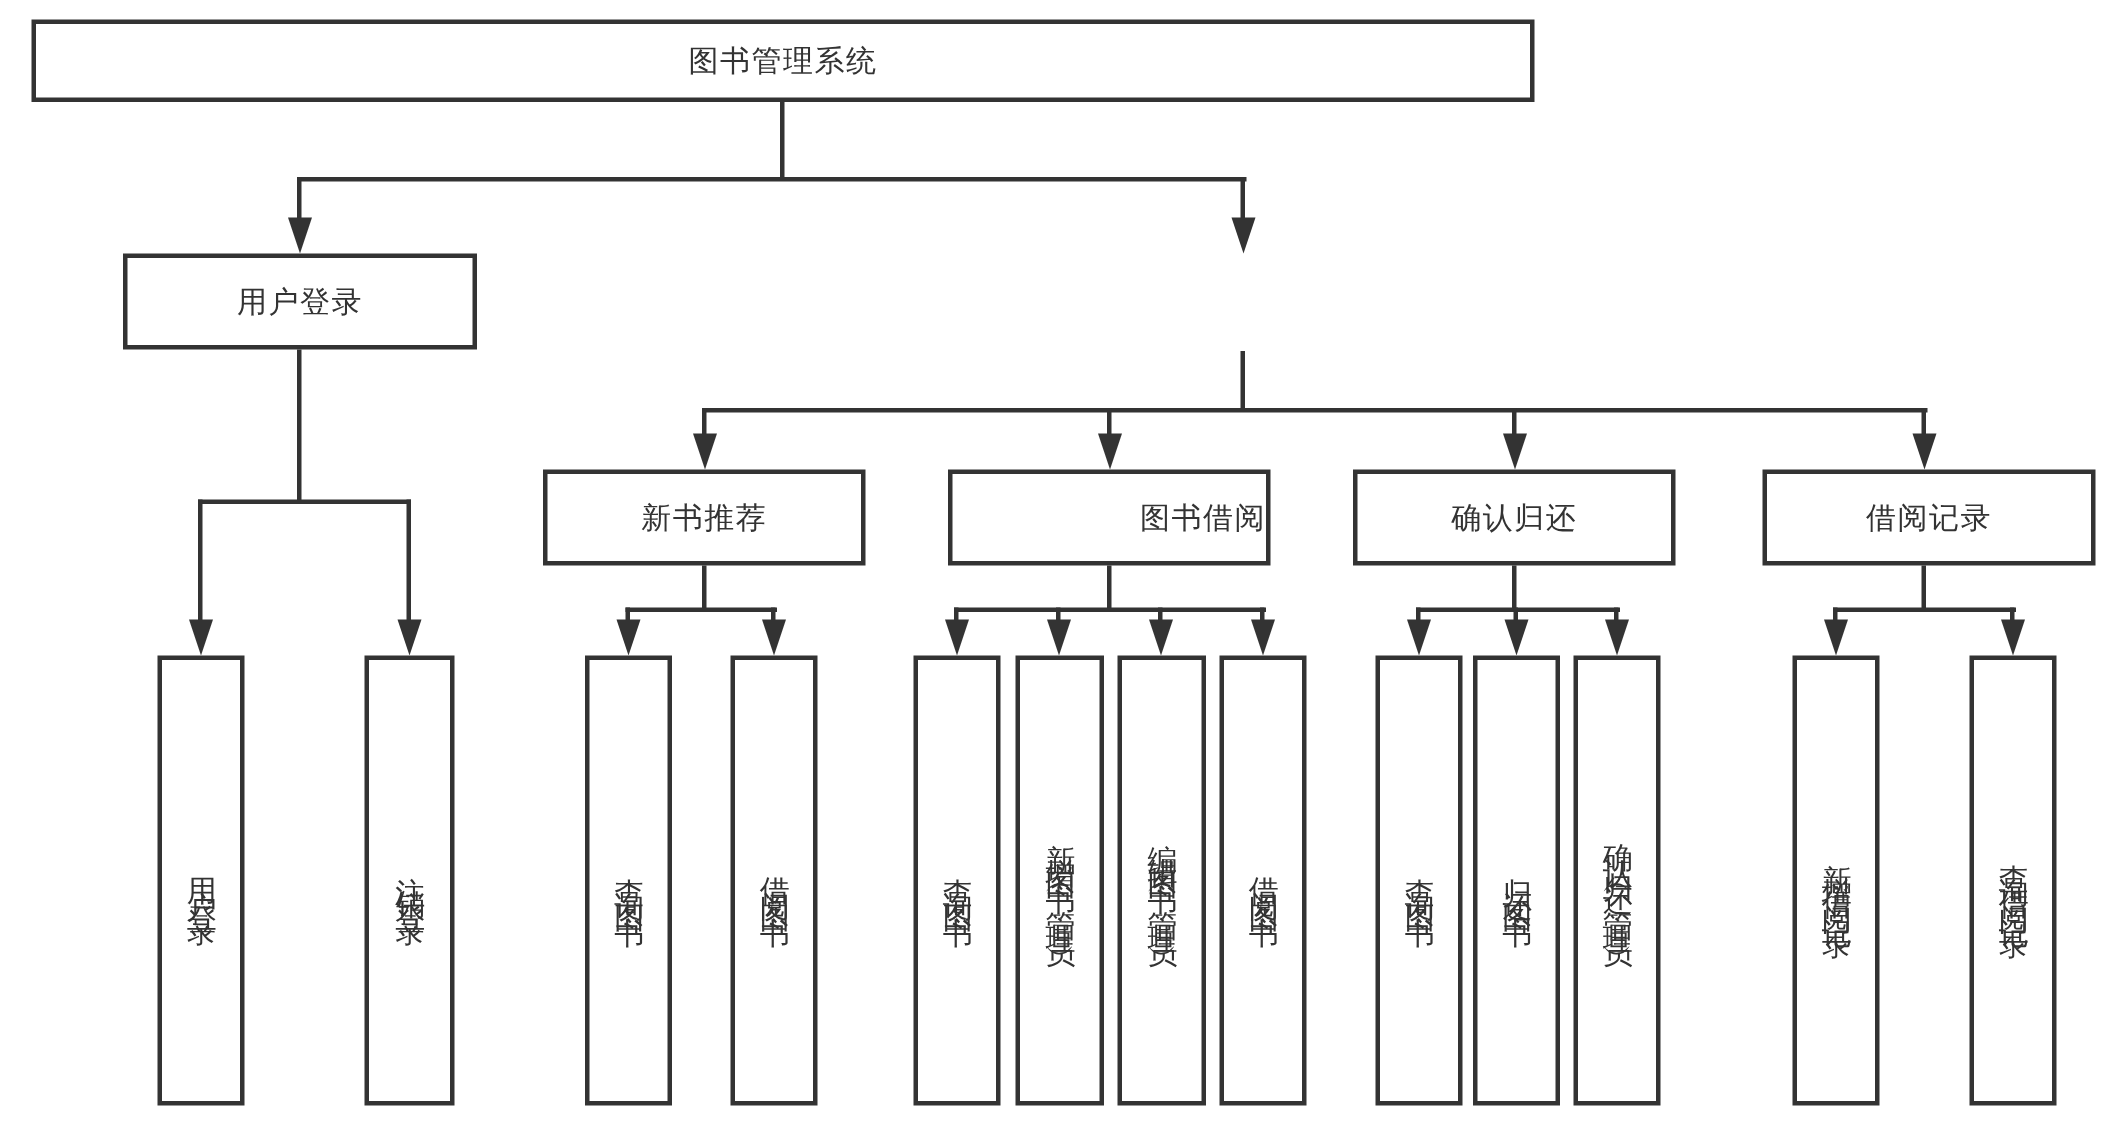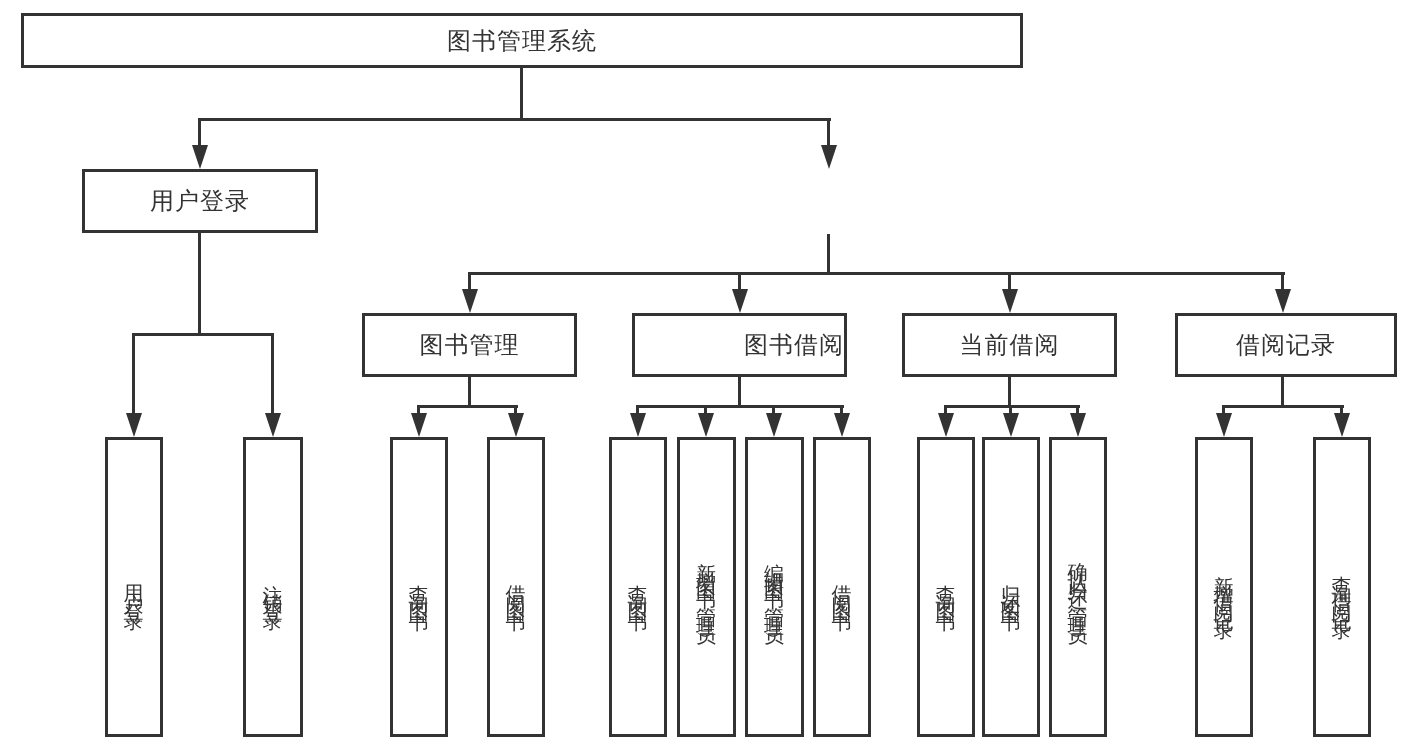--- a/index.html
+++ b/index.html
@@ -19,21 +19,21 @@
     overflow: hidden;
   }
   .hbox {
     position: absolute;
     border: 3px solid var(--line);
     background: #ffffff;
     display: flex;
     align-items: center;
     justify-content: center;
     color: var(--text);
-    font-size: 24px;
+    font-size: 20px;
     letter-spacing: 1px;
   }
   .vbox {
     position: absolute;
     top: 437px;
     height: 300px;
     border: 3px solid var(--line);
     background: #ffffff;
     display: flex;
     align-items: center;
@@ -100,27 +100,27 @@
   <div class="vline" style="left:468px; top:272px; height:20px;"></div>
   <div class="arr" style="left:462px; top:289px;"></div>
   <div class="vline" style="left:738px; top:272px; height:20px;"></div>
   <div class="arr" style="left:732px; top:289px;"></div>
   <div class="vline" style="left:1008px; top:272px; height:20px;"></div>
   <div class="arr" style="left:1002px; top:289px;"></div>
   <div class="vline" style="left:1281px; top:272px; height:20px;"></div>
   <div class="arr" style="left:1275px; top:289px;"></div>
 
   <div class="hbox" style="left:362px; top:313px; width:215px; height:64px;">
-    <span>图书管理</span>
+    <span>新书推荐</span>
   </div>
   <div class="hbox" style="left:632px; top:313px; width:215px; height:64px;justify-content:flex-end;">
     <span>图书借阅</span>
   </div>
   <div class="hbox" style="left:902px; top:313px; width:215px; height:64px;">
-    <span>当前借阅</span>
+    <span>确认归还</span>
   </div>
   <div class="hbox" style="left:1175px; top:313px; width:222px; height:64px;text-align:right;">
     <span>借阅记录</span>
   </div>
 
   <div class="vline" style="left:468px; top:377px; height:30px;"></div>
   <div class="hline" style="left:417px; top:405px; width:101px;"></div>
   <div class="vline" style="left:417px; top:405px; height:12px;"></div>
   <div class="arr" style="left:411px; top:413px;"></div>
   <div class="vline" style="left:514px; top:405px; height:12px;"></div>

